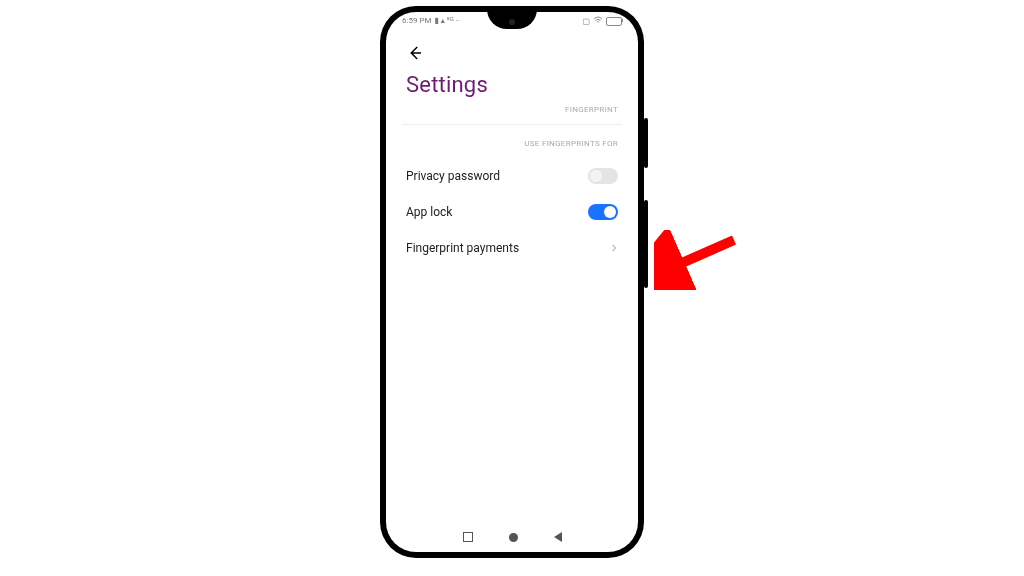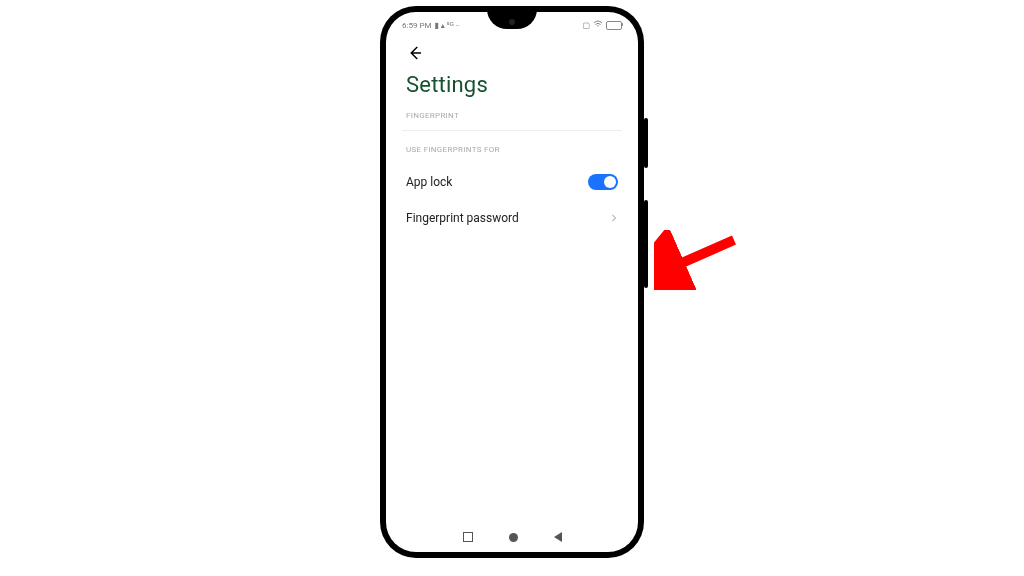--- a/index.html
+++ b/index.html
@@ -10,32 +10,32 @@
   .phone .screen{position:relative;width:100%;height:100%;background:#fff;border-radius:30px;overflow:hidden;}
   .notch{position:absolute;top:-3px;left:50%;transform:translateX(-50%);width:50px;height:20px;background:#000;border-bottom-left-radius:20px;border-bottom-right-radius:20px;z-index:10;}
   .notch::after{content:"";position:absolute;left:50%;top:10px;transform:translateX(-50%);width:6px;height:6px;border-radius:50%;background:#222;}
 
   
   .sidebtn{position:absolute;background:#000;border-radius:2px;}
   .sidebtn.b1{left:644px;top:118px;width:4px;height:50px;}
   .sidebtn.b2{left:644px;top:200px;width:4px;height:88px;}
 
   
-  .statusbar{position:absolute;top:4px;left:0;right:0;height:18px;display:flex;justify-content:space-between;align-items:center;padding:0 16px;font-size:8px;color:#777;}
+  .statusbar{position:absolute;top:4px;left:0;right:0;height:18px;display:flex;justify-content:space-between;align-items:flex-start;padding:0 16px;font-size:8px;color:#777;}
   .status-left{display:flex;gap:3px;align-items:center;}
   .status-right{display:flex;gap:3px;align-items:center;}
   .battery{display:inline-block;width:14px;height:7px;border:1px solid #888;border-radius:2px;position:relative;}
   .battery::after{content:"";position:absolute;right:-2px;top:1px;width:1px;height:3px;background:#888;border-radius:1px;}
 
   .content{position:absolute;top:26px;left:0;right:0;bottom:22px;padding:0 20px;}
   .back{margin-top:6px;display:flex;align-items:center;}
   .back svg{width:18px;height:18px;stroke:#000;}
-  h1.title{font-size:22px;font-weight:400;color:#14532d;margin:10px 0 14px 0;letter-spacing:0.2px;}
+  h1.title{font-size:22px;font-weight:400;color:#701a75;margin:10px 0 8px 0;letter-spacing:0.2px;}
 
-  .section-label{font-size:8px;color:#aaa;letter-spacing:0.3px;margin:6px 0 10px 0;text-transform:uppercase;}
+  .section-label{font-size:8px;color:#aaa;letter-spacing:0.3px;margin:6px 0 10px 0;text-transform:uppercase;text-align:right;}
   .row{display:flex;align-items:center;justify-content:space-between;height:36px;font-size:12px;color:#222;}
   .row .chev svg{width:8px;height:8px;stroke:#bbb;}
   .divider{height:1px;background:#eee;margin:8px -4px 14px -4px;}
 
   
   .toggle{width:30px;height:16px;border-radius:10px;position:relative;}
   .toggle.off{background:#e4e4e4;}
   .toggle.on{background:#1a73ff;}
   .toggle .knob{position:absolute;top:2px;width:12px;height:12px;border-radius:50%;background:#fff;}
   .toggle.off .knob{left:2px;background:#f3f3f3;}
@@ -88,30 +88,36 @@
         <h1 class="title">Settings</h1>
 
         <div class="section-label">FINGERPRINT</div>
 
 
 
         <div class="divider"></div>
 
         <div class="section-label">USE FINGERPRINTS FOR</div>
 
+        <div class="row">
+          <span>Privacy password</span>
+          <span class="toggle off">
+              <span class="knob"></span>
+            </span>
+        </div>
 
         <div class="row">
           <span>App lock</span>
           <span class="toggle on">
               <span class="knob"></span>
             </span>
         </div>
 
         <div class="row">
-          <span>Fingerprint password</span>
+          <span>Fingerprint payments</span>
           <span class="chev">
             <svg viewBox="0 0 10 10" fill="none" stroke-width="1.5">
                 <path d="M3 1 L7 5 L3 9"></path>
               </svg>
           </span>
         </div>
       </div>
 
       <div class="navbar">
         <div class="nav-sq"></div>

